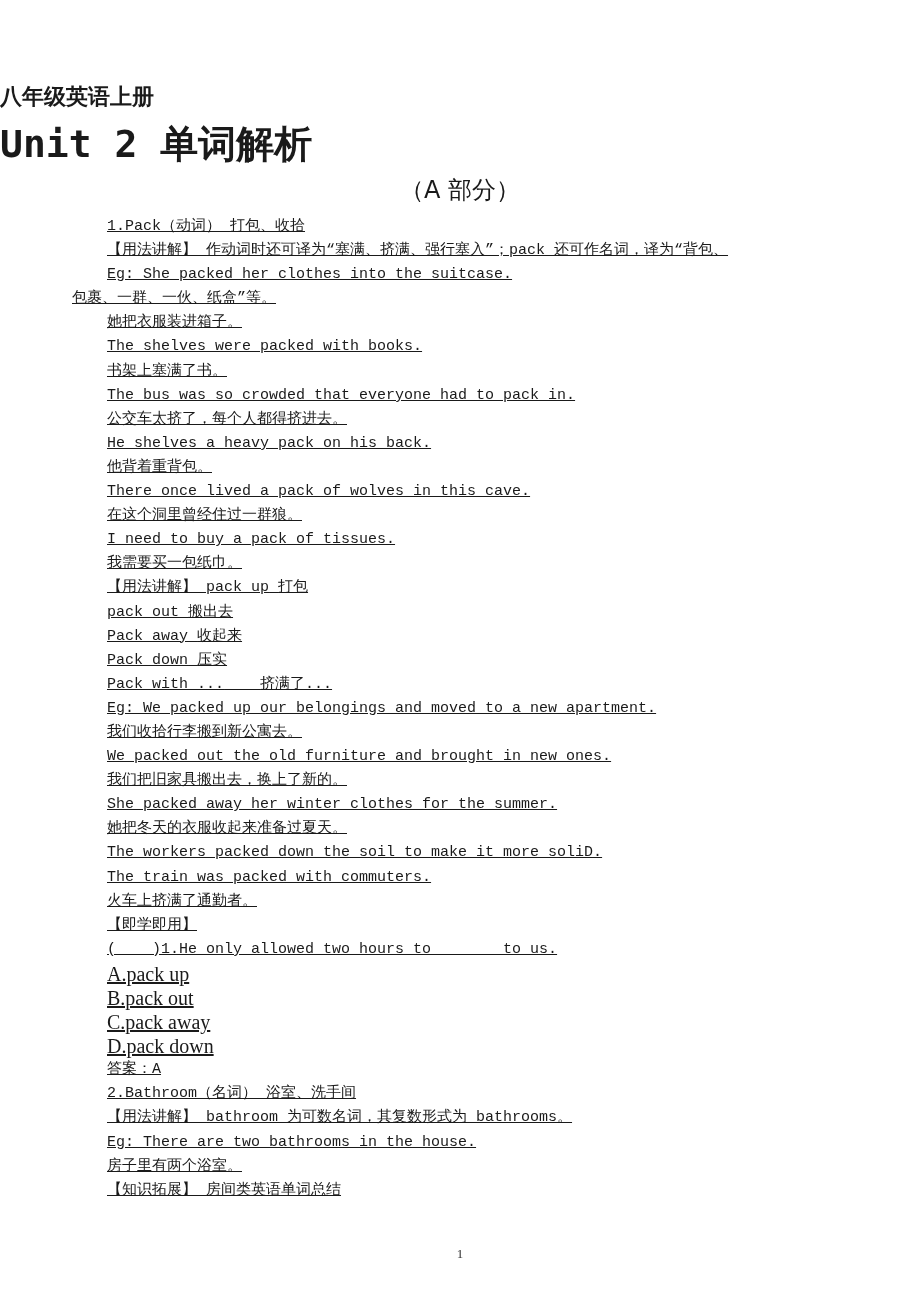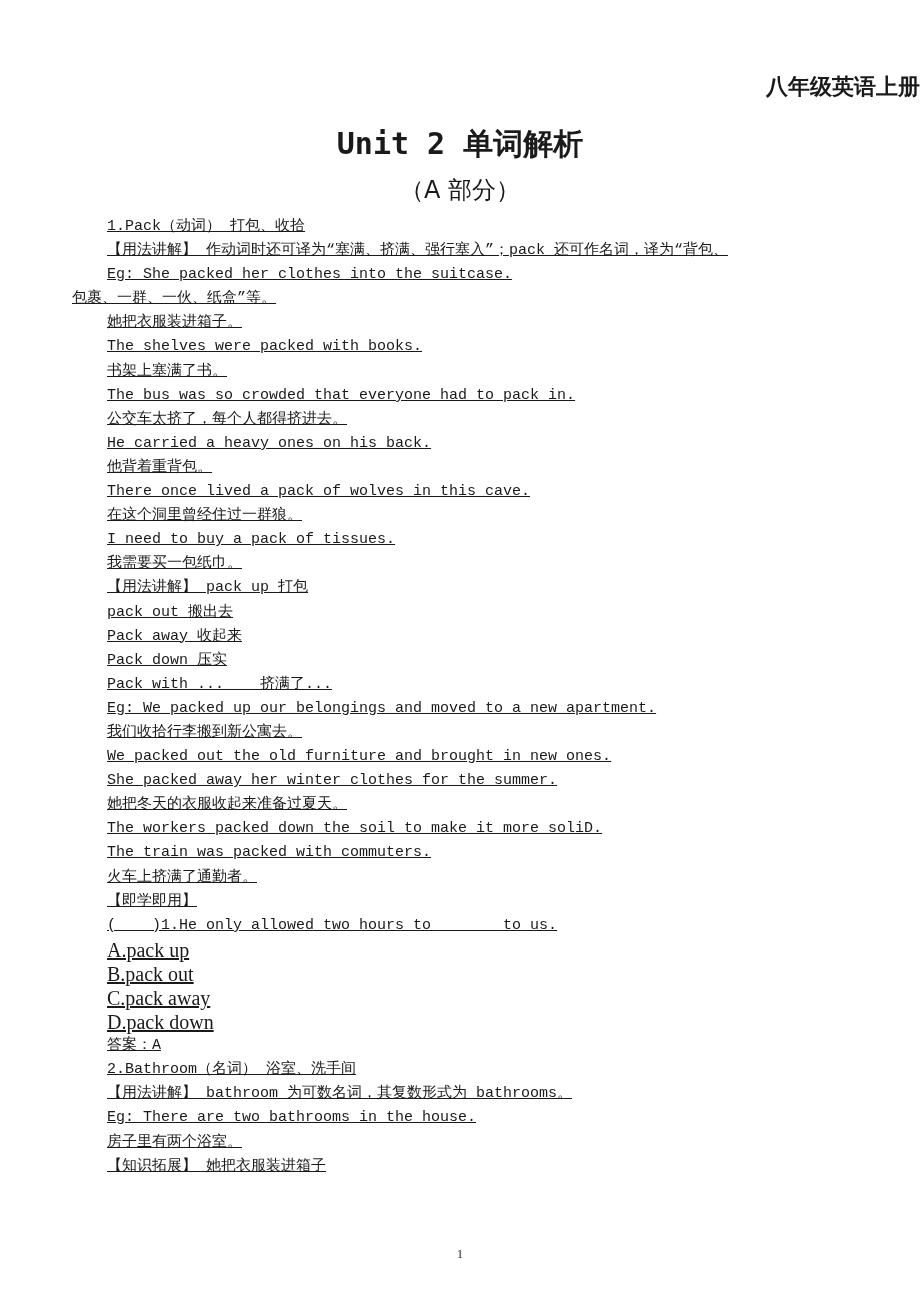--- a/index.html
+++ b/index.html
@@ -1,20 +1,20 @@
 <!DOCTYPE html>
 <html><head>
 <meta charset="utf-8">
 <style>
   html, body { margin: 0; padding: 0; background: #ffffff; }
   body { width: 920px; height: 1302px; position: relative; overflow: hidden; color: #1a1a1a; }
-  .title1 { position: absolute; top: 73px; left: 0; width: 920px; text-align: right;
+  .title1 { position: absolute; top: 83px; left: 0; width: 920px; text-align: left;
     font-family: "DejaVu Sans", sans-serif; font-weight: bold; font-size: 22px; line-height: 28px; }
-  .title2 { position: absolute; top: 124px; left: 0; width: 920px; text-align: center;
-    font-family: "DejaVu Sans Mono", monospace; font-weight: bold; font-size: 30px; line-height: 40px; }
+  .title2 { position: absolute; top: 124px; left: 0; width: 920px; 
+    font-family: "DejaVu Sans Mono", monospace; font-weight: bold; font-size: 38px; line-height: 40px; }
   .title2 .cn { font-family: "DejaVu Sans", sans-serif; }
   .title3 { position: absolute; top: 176px; left: 0; width: 920px; text-align: center;
     font-family: "DejaVu Sans", sans-serif; font-size: 24px; line-height: 28px; }
   .body { position: absolute; top: 215px; left: 72px; width: 790px;
     font-family: "Liberation Mono", "DejaVu Sans Mono", monospace; font-size: 15px; line-height: 24.1px; text-decoration: underline; }
   .line { white-space: pre; margin: 0; padding-left: 35px; height: 24.1px; }
   .serif { font-family: "Liberation Serif", "DejaVu Serif", serif; font-size: 20px; }
   .pagenum { position: absolute; top: 1246px; left: 0; width: 920px; text-align: center;
     font-family: "Liberation Serif", serif; font-size: 13px; color: #333; }
 </style>
@@ -33,50 +33,51 @@
   <div class="line">1.Pack（动词） 打包、收拾</div>
   <div class="line"><span>【用法讲解】</span> <span>作动词时还可译为“塞满、挤满、强行塞入”；pack 还可作名词，译为“背包、</span></div>
   <div class="line">Eg: She packed her clothes into the suitcase.</div>
 
   <div class="line" style="padding-left:0">包裹、一群、一伙、纸盒”等。</div>
   <div class="line">她把衣服装进箱子。</div>
   <div class="line">The shelves were packed with books.</div>
   <div class="line">书架上塞满了书。</div>
   <div class="line">The bus was so crowded that everyone had to pack in.</div>
   <div class="line">公交车太挤了，每个人都得挤进去。</div>
-  <div class="line">He carried a heavy ones on his back.</div>
+  <div class="line">He shelves a heavy pack on his back.</div>
   <div class="line">他背着重背包。</div>
   <div class="line">There once lived a pack of wolves in this cave.</div>
   <div class="line">在这个洞里曾经住过一群狼。</div>
   <div class="line">I need to buy a pack of tissues.</div>
   <div class="line">我需要买一包纸巾。</div>
 
   <div class="line"><span>【用法讲解】</span> <span>pack up</span> <span>打包</span></div>
   <div class="line"><span>pack out</span> <span>搬出去</span></div>
   <div class="line"><span>Pack away</span> <span>收起来</span></div>
   <div class="line"><span>Pack down</span> <span>压实</span></div>
   <div class="line"><span>Pack with ...</span>    <span>挤满了...</span></div>
 
   <div class="line">Eg: We packed up our belongings and moved to a new apartment.</div>
   <div class="line">我们收拾行李搬到新公寓去。</div>
   <div class="line">We packed out the old furniture and brought in new ones.</div>
+  <div class="line">我们把旧家具搬出去，换上了新的。</div>
   <div class="line">She packed away her winter clothes for the summer.</div>
   <div class="line">她把冬天的衣服收起来准备过夏天。</div>
   <div class="line">The workers packed down the soil to make it more soliD.</div>
   <div class="line">The train was packed with commuters.</div>
   <div class="line">火车上挤满了通勤者。</div>
 
   <div class="line">【即学即用】</div>
   <div class="line">(    )1.He only allowed two hours to ______ to us.</div>
   <div class="line serif">A.pack up</div>
   <div class="line serif">B.pack out</div>
   <div class="line serif">C.pack away</div>
   <div class="line serif">D.pack down</div>
   <div class="line">答案：A</div>
 
   <div class="line">2.Bathroom（名词） 浴室、洗手间</div>
   <div class="line"><span>【用法讲解】</span> <span>bathroom 为可数名词，其复数形式为 bathrooms。</span></div>
   <div class="line">Eg: There are two bathrooms in the house.</div>
   <div class="line">房子里有两个浴室。</div>
-  <div class="line"><span>【知识拓展】</span> <span>她把衣服装进箱子</span></div>
+  <div class="line"><span>【知识拓展】</span> <span>房间类英语单词总结</span></div>
 </div>
 
 <div class="pagenum">1</div>
 
 </body></html>

